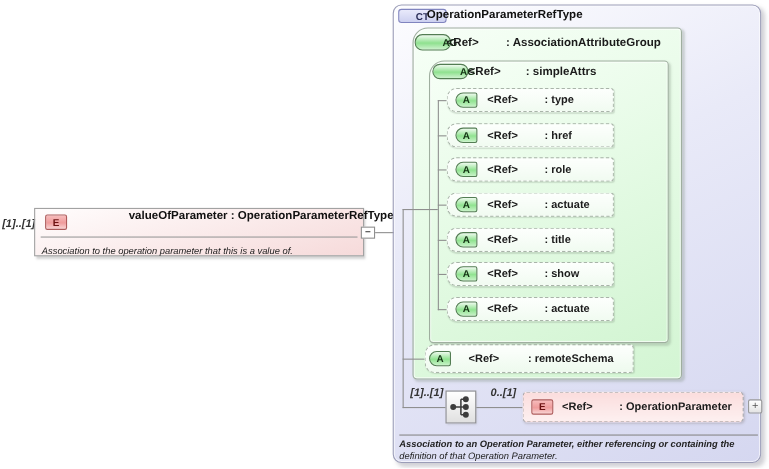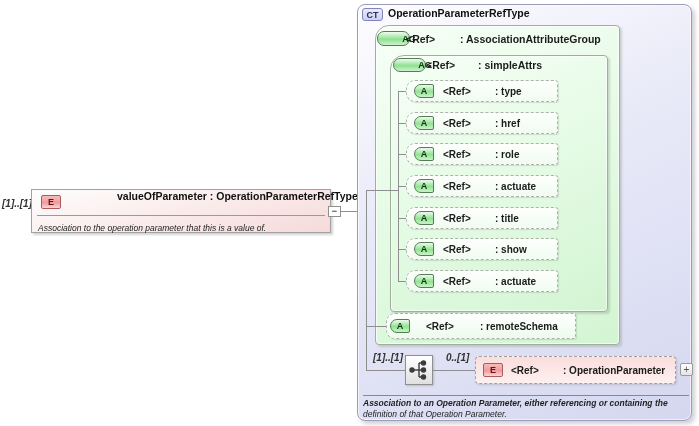--- a/index.html
+++ b/index.html
@@ -10,21 +10,21 @@
   .line { position: absolute; background: #8f8f8f; }
   .hline { height: 1px; }
   .vline { width: 1px; }
   .card { position: absolute; font-style: italic; font-weight: bold; font-size: 10px; color: #333; white-space: nowrap; }
   .bold10 { font-weight: bold; font-size: 10px; color: #1b1b1b; white-space: nowrap; }
   .bold105 { font-weight: bold; font-size: 10.5px; color: #1b1b1b; white-space: nowrap; }
   .title { font-weight: bold; font-size: 10.5px; color: #101010; white-space: nowrap; }
   .ann { font-style: italic; font-size: 8.5px; color: #222; white-space: nowrap; }
   .badge { display: inline-flex; align-items: center; justify-content: center; font-weight: bold; font-size: 9px; flex: none; }
   .b-e  { width: 20px; height: 14px; background: linear-gradient(180deg,#f7bcbc,#ef9b9b 55%,#f9d4d4); border: 1px solid #ad5a5a; color: #6b1111; border-radius: 2px; }
-  .b-ct { width: 21px; height: 13px; background: linear-gradient(180deg,#e9eafb,#cdd0f0); border: 1px solid #8084bf; color: #2b2e58; border-radius: 3px; }
+  .b-ct { width: 44px; height: 13px; background: linear-gradient(180deg,#e9eafb,#cdd0f0); border: 1px solid #8084bf; color: #2b2e58; border-radius: 3px; }
   .b-ag { width: 23px; height: 15px; background: linear-gradient(180deg,#f0fbf0,#8fe18f 55%,#cef2ce); border: 1px solid #537d53; color: #143214; border-radius: 7px; padding-left: 31px; }
   .b-a  { width: 20px; height: 14px; background: linear-gradient(180deg,#eefaee,#90e390 55%,#c9f3c9); border: 1px solid #537d53; color: #143214; border-radius: 7px 2px 2px 7px; }
   .elem-box { left: 31px; top: 189px; width: 300px; height: 44px; background: linear-gradient(165deg,#fffdfd,#f6dada); border: 1px solid #a2a2a2; box-shadow: 2px 2px 2px rgba(130,130,130,.35); }
   .ct-box { left: 357px; top: 4px; width: 335px; height: 417px; background: linear-gradient(155deg,#fdfdff 0%,#e9eaf8 40%,#d5d7f0 100%); border: 1px solid #9b9db8; border-radius: 8px; box-shadow: 3px 3px 4px rgba(120,120,135,.35), inset 0 0 0 1px rgba(255,255,255,.6); }
   .ag-box { background: linear-gradient(155deg,#f7fff7 0%,#e6fbe6 45%,#d3f5d3 100%); border: 1px solid #9fae9f; border-radius: 14px 4px 4px 4px; box-shadow: 2px 2px 2px rgba(120,135,120,.3), inset 0 0 0 1px rgba(255,255,255,.65); }
   .attr-row { position: absolute; display: flex; align-items: center; left: 406px; width: 152px; height: 22px; background: linear-gradient(180deg,#fdfffd,#f1fbf1); border: 1px dashed #a9b4a9; border-radius: 9px 3px 3px 9px; padding-left: 7px; box-shadow: 1px 1px 1px rgba(120,135,120,.25); }
   .ref { margin-left: 9px; width: 47px; }
   .lbl { margin-left: 5px; }
   .remote-row { position: absolute; display: flex; align-items: center; left: 386px; top: 313px; width: 190px; height: 26px; background: linear-gradient(180deg,#fdfffd,#eefaee); border: 1px dashed #a9b4a9; border-radius: 9px 3px 3px 9px; padding-left: 3px; box-shadow: 1px 1px 1px rgba(120,135,120,.25); }
   .op-box { position: absolute; display: flex; align-items: center; left: 475px; top: 356px; width: 201px; height: 28px; background: linear-gradient(180deg,#fbdddd,#fdf0f0); border: 1px dashed #a0a0a0; border-radius: 4px; padding-left: 7px; box-shadow: 1px 1px 2px rgba(130,120,120,.3); }

